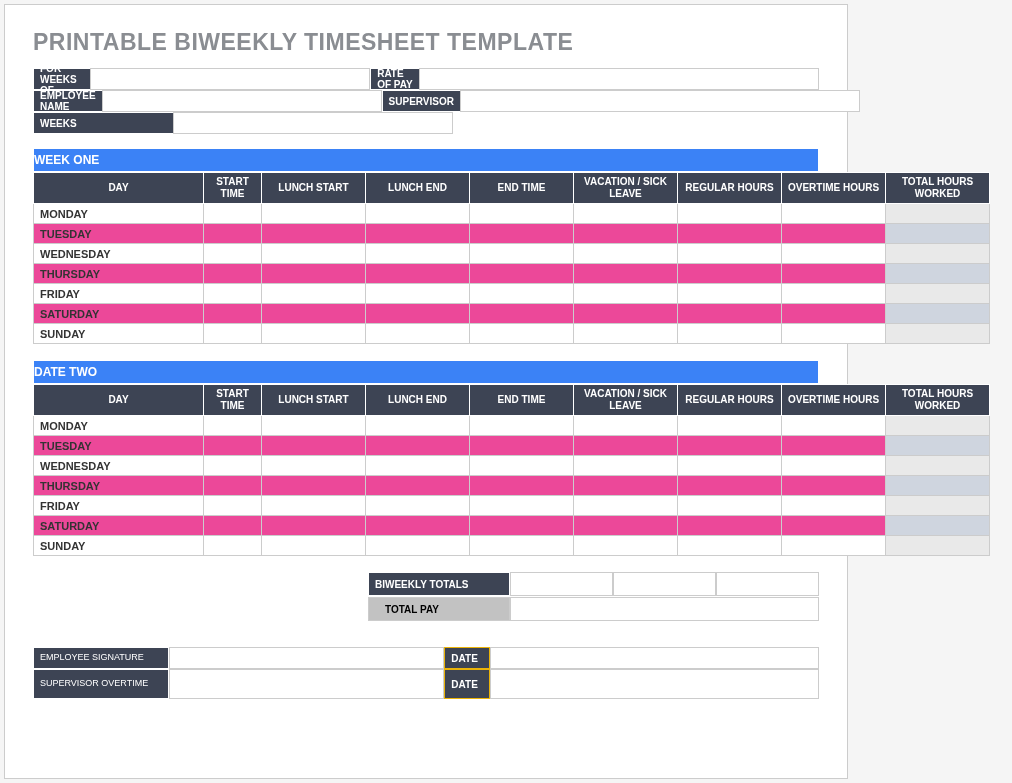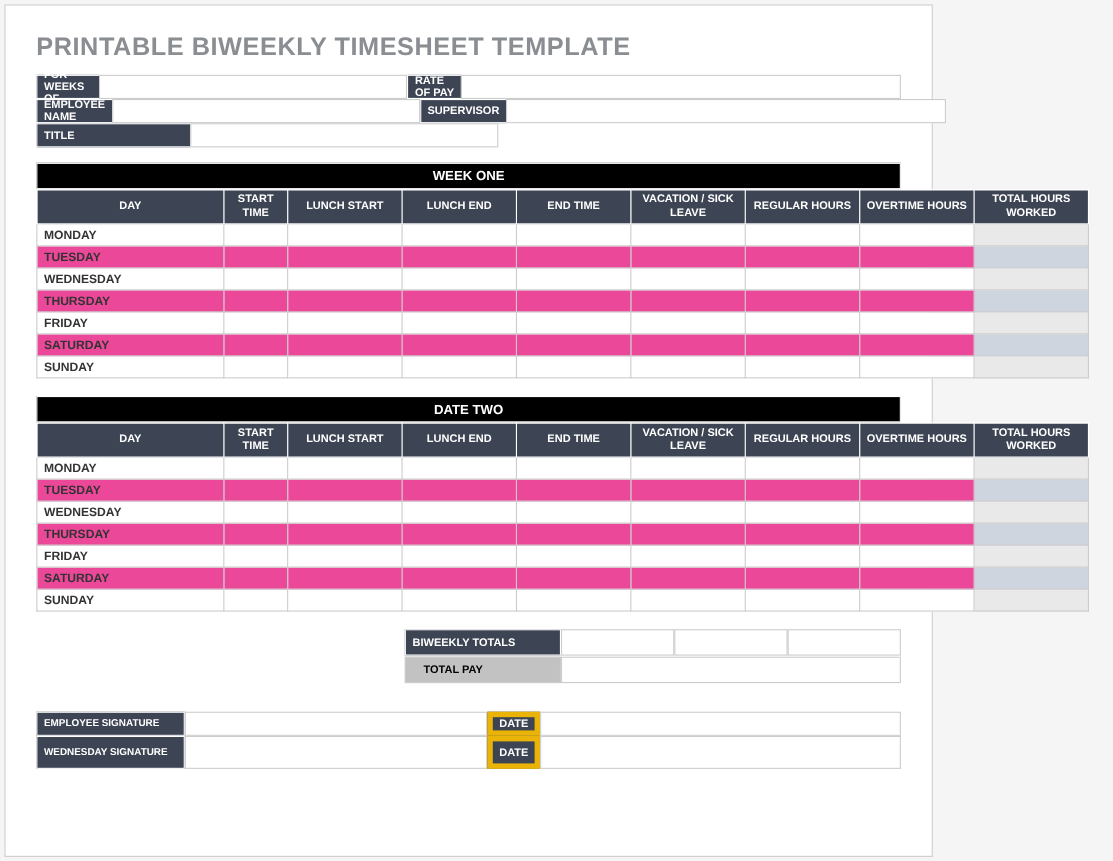--- a/index.html
+++ b/index.html
@@ -48,23 +48,22 @@
       background: #fff;
       border: 1px solid #ccc;
       flex: 1;
       padding: 4px 6px;
       font-size: 10px;
     }
     .value-left { width: 280px; flex: none; }
     .value-right { width: 400px; flex: none; }
     .week-section { margin-bottom: 16px; }
     .week-header {
-      background: #000000;
-      color: #fff;
-      text-align: center;
+      background: #3b82f6;
+      color: #fff;
       font-weight: bold;
       font-size: 12px;
       padding: 4px 0;
       border: 1px solid #fff;
     }
     table.week {
       width: 100%;
       border-collapse: collapse;
       table-layout: fixed;
     }
@@ -138,21 +137,21 @@
     }
     .sig-section { margin-top: 26px; }
     .sig-row {
       display: flex;
       height: 22px;
     }
     .sig-label {
       background: #3d4454;
       color: #fff;
       font-size: 9px;
-      font-weight: bold;
+      font-weight: normal;
       width: 160px;
       padding: 2px 6px;
       display: flex;
       align-items: center;
       border: 1px solid #fff;
       line-height: 1.1;
     }
     .sig-input {
       border: 1px solid #ccc;
       width: 330px;
@@ -160,21 +159,21 @@
     }
     .sig-date-label {
       background: #3d4454;
       color: #fff;
       font-size: 10px;
       font-weight: bold;
       width: 52px;
       padding: 4px 6px;
       display: flex;
       align-items: center;
-      border: 5px solid #eab308;
+      border: 1px solid #eab308;
     }
     .sig-date-input {
       border: 1px solid #ccc;
       width: 394px;
       background: #fff;
     }
   </style>
 </head>
 <body>
 
@@ -189,21 +188,21 @@
       <div class="label-cell label-cell-right">RATE OF PAY</div>
       <div class="value-cell value-right"></div>
     </div>
     <div class="top-row">
       <div class="label-cell label-cell-left">EMPLOYEE NAME</div>
       <div class="value-cell value-left"></div>
       <div class="label-cell label-cell-right">SUPERVISOR</div>
       <div class="value-cell value-right"></div>
     </div>
     <div class="top-row">
-      <div class="label-cell label-cell-left">TITLE</div>
+      <div class="label-cell label-cell-left">WEEKS</div>
       <div class="value-cell value-left"></div>
     </div>
   </div>
 
   <div id="weeks-container">
       <div class="week-section">
         <div class="week-header">WEEK ONE</div>
         <table class="week">
           <thead>
             <tr>
@@ -410,20 +409,20 @@
   </div>
 
   <div class="sig-section">
     <div class="sig-row">
       <div class="sig-label">EMPLOYEE SIGNATURE</div>
       <div class="sig-input"></div>
       <div class="sig-date-label">DATE</div>
       <div class="sig-date-input"></div>
     </div>
     <div class="sig-row" style="height:30px;">
-      <div class="sig-label">WEDNESDAY SIGNATURE</div>
+      <div class="sig-label">SUPERVISOR OVERTIME</div>
       <div class="sig-input"></div>
       <div class="sig-date-label">DATE</div>
       <div class="sig-date-input"></div>
     </div>
   </div>
 
 </div>
 
 </body></html>

